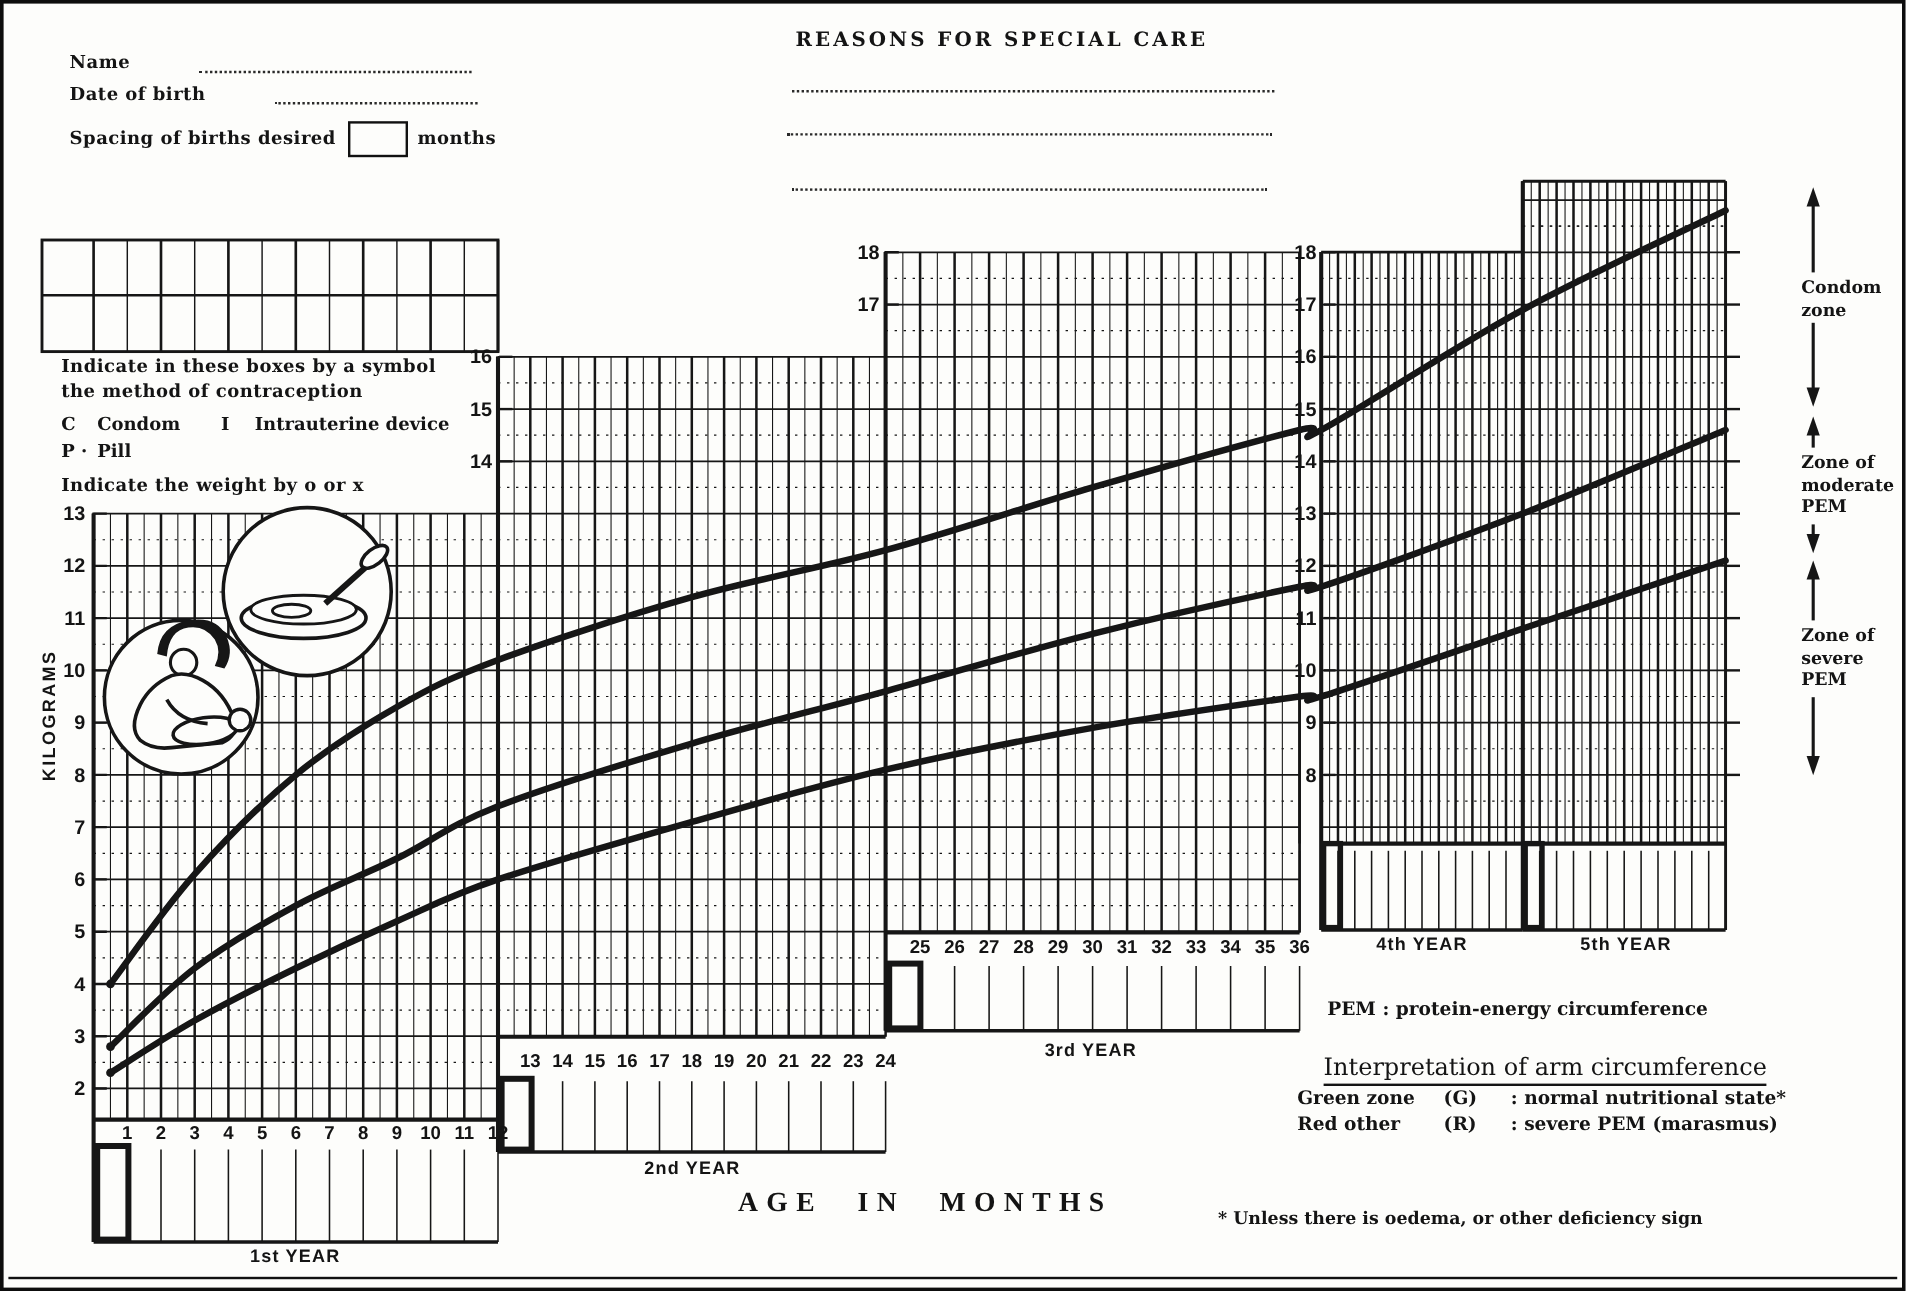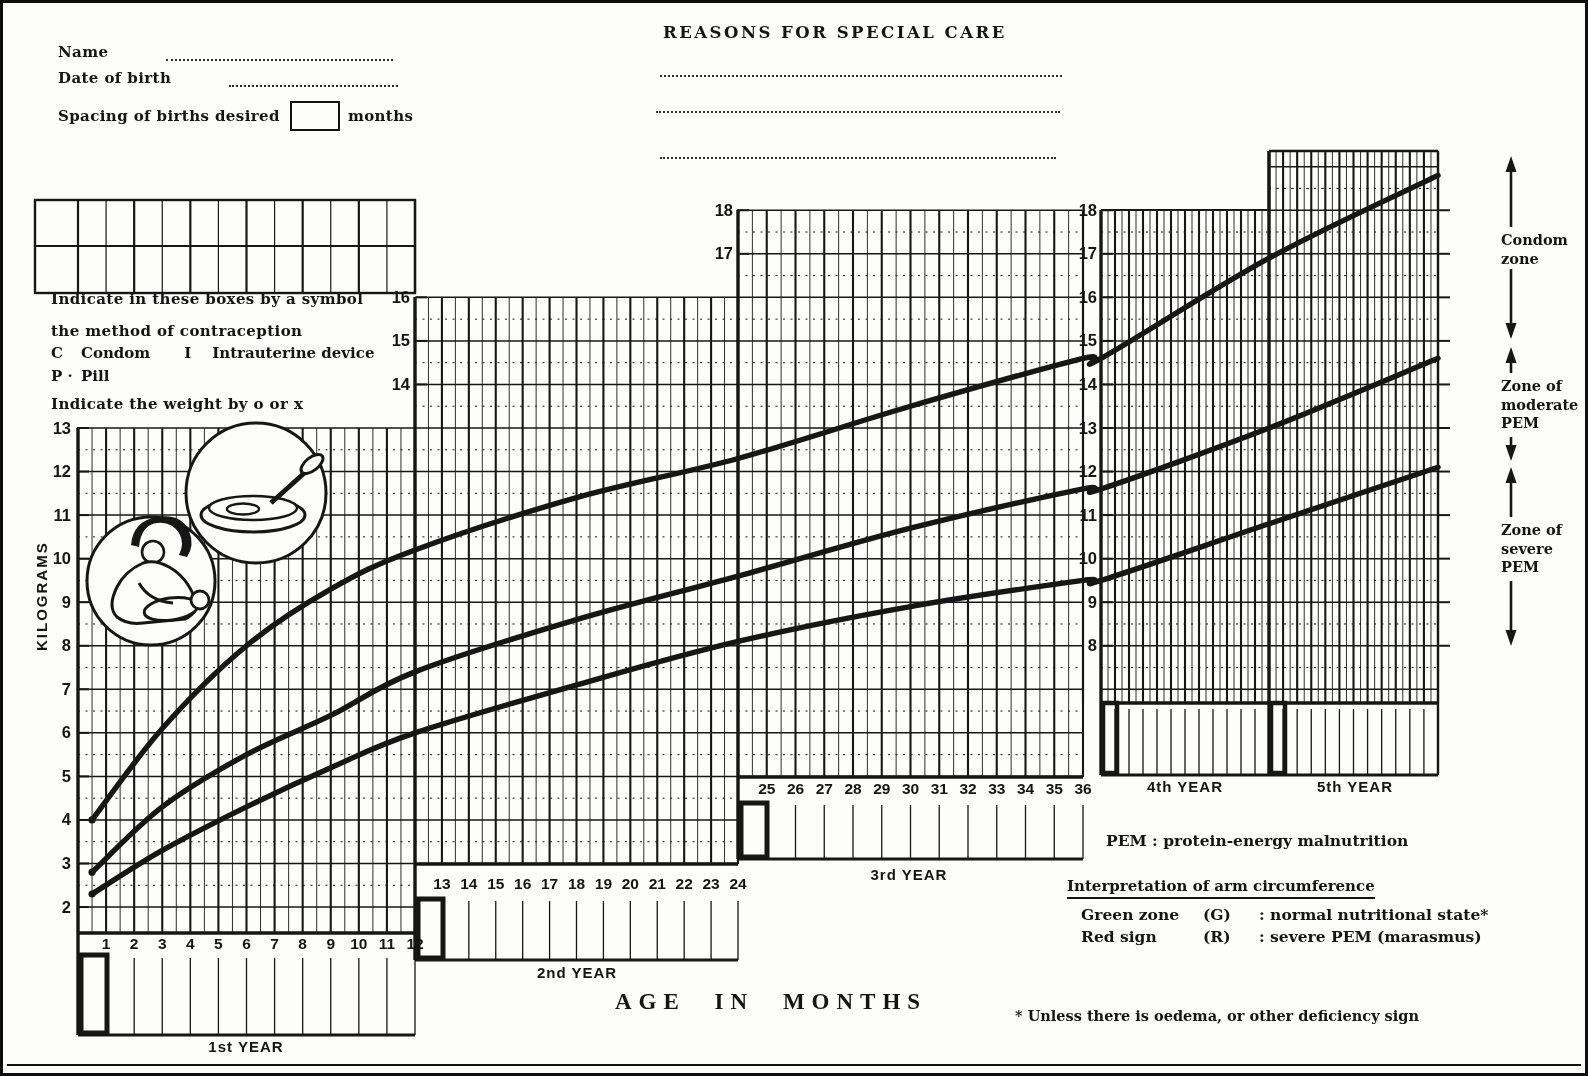--- a/index.html
+++ b/index.html
@@ -551,21 +551,21 @@
   </div>
   <div class="abs" style="left:55px;top:98px">
     <span class="t">Spacing of births desired</span><span class="spacingbox"></span><span class="t">months</span>
   </div>
 
   <div class="abs heading" style="left:660px;top:20px;width:420px">REASONS FOR SPECIAL CARE</div>
   <div class="abs dotline" style="left:657px;top:70px;width:402px"></div>
   <div class="abs dotline" style="left:653px;top:106px;width:404px"></div>
   <div class="abs dotline" style="left:657px;top:152px;width:396px"></div>
 
-  <div class="abs t pre" style="left:48px;top:280px;line-height:32px">Indicate in these boxes by a symbol
+  <div class="abs t pre" style="left:48px;top:292px;line-height:21px">Indicate in these boxes by a symbol
 the method of contraception</div>
   <div class="abs codes" style="left:48px;top:341px">
     <span style="width:30px">C</span>
     <span style="margin-right:34px">Condom</span>
     <span style="width:28px">I</span>
     <span>Intrauterine device</span>
   </div>
   <div class="abs codes" style="left:48px;top:364px">
     <span style="width:30px">P ·</span>
     <span>Pill</span>
@@ -579,33 +579,33 @@
 zone</div>
   <div class="abs zone" style="left:1498px;top:374px;width:88px">Zone of
 moderate
 PEM</div>
   <div class="abs zone" style="left:1498px;top:518px;width:86px">Zone of
 severe
 PEM</div>
 
   <div class="abs" style="left:1103px;top:828px;font-weight:bold;font-size:15.5px">
     <span>PEM</span>
-    <span>: protein-energy malnutrition</span>
-  </div>
-  <div class="abs" style="left:1064px;top:874px;font-weight:bold;font-size:15px">
+    <span>: protein-energy circumference</span>
+  </div>
+  <div class="abs" style="left:1100px;top:874px;font-weight:normal;font-size:20px">
     <span class="underl">Interpretation of arm circumference</span>
   </div>
   <div class="abs" style="left:1078px;top:902px">
     <div class="legend-row">
       <span class="legend-zone">Green zone</span>
       <span class="legend-code">(G)</span>
       <span>: normal nutritional state*</span>
     </div>
     <div class="legend-row">
-      <span class="legend-zone">Red sign</span>
+      <span class="legend-zone">Red other</span>
       <span class="legend-code">(R)</span>
       <span>: severe PEM (marasmus)</span>
     </div>
   </div>
   <div class="abs" style="left:1012px;top:1004px;font-weight:bold;font-size:14.5px">* Unless there is oedema,  or other deficiency sign</div>
 
   <div class="abs" style="left:4px;right:4px;bottom:7px;height:2px;background:#111;width:1574px"></div>
 </div>
 
 </body></html>

